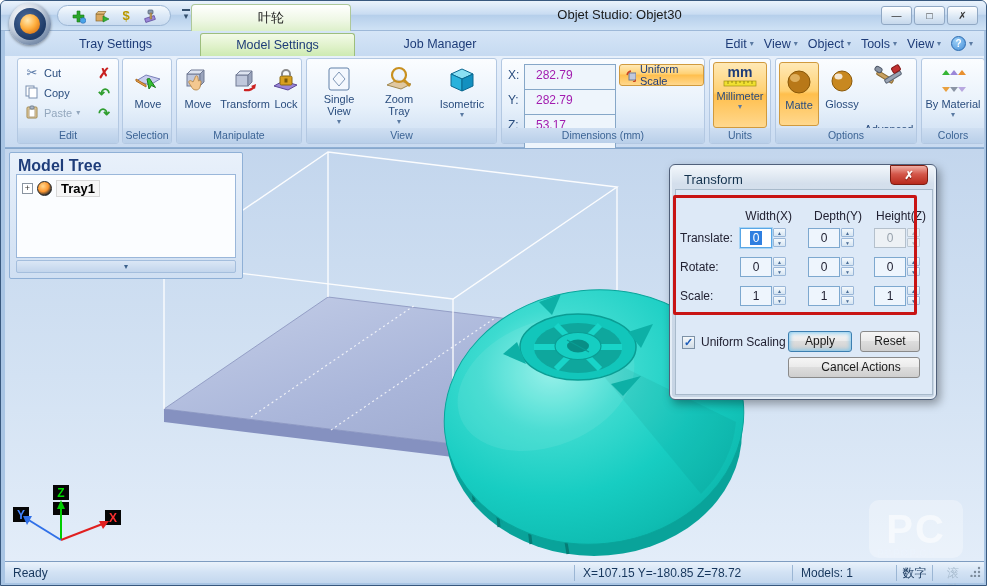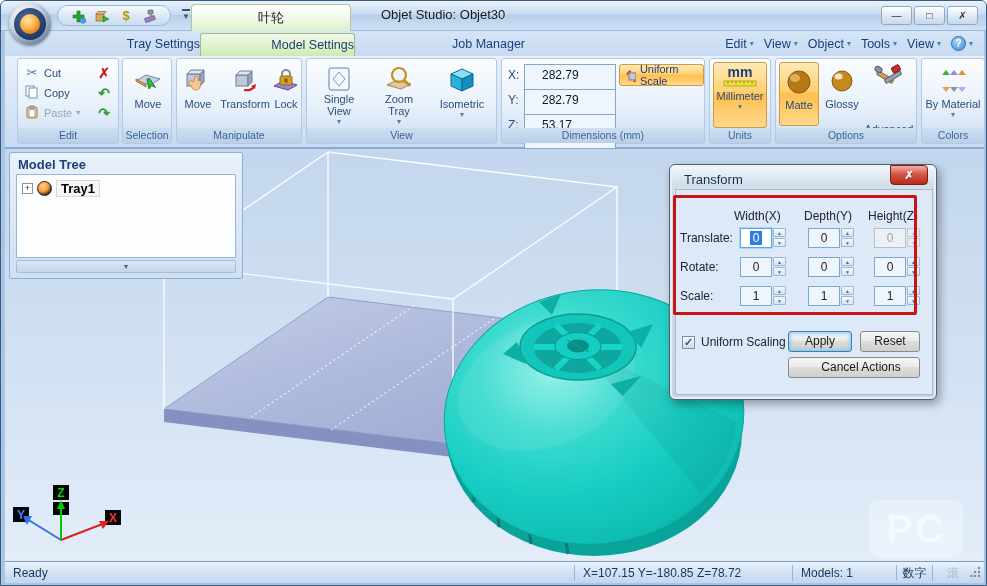--- a/index.html
+++ b/index.html
@@ -25,31 +25,31 @@
     background:linear-gradient(#f6fafd,#dcE9f7 50%,#cadcf0); border:1px solid #9cb6d4;
     display:flex; align-items:center; justify-content:space-around; padding:0 8px; }
   .qat-ic { width:17px; height:17px; display:flex; align-items:center; justify-content:center;
     font-size:13px; font-weight:bold; cursor:default; }
   .qat-more { position:absolute; left:178px; top:8px; width:14px; height:14px; font-size:9px;
     color:#35506e; text-align:center; line-height:6px; }
   .qat-more b { display:block; height:3px; border-top:2px solid #35506e; width:8px; margin:0 auto 1px; }
   .doc-tab { position:absolute; left:190px; top:3px; width:160px; height:27px;
     background:linear-gradient(#ffffff,#eef7e4 60%,#ddf0ca); border:1px solid #aec89a; border-bottom:none;
     border-radius:4px 4px 0 0; text-align:center; line-height:26px; font-size:13px; color:#222; }
-  .win-title { position:absolute; left:380px; right:130px; top:6px; text-align:left;
+  .win-title { position:absolute; left:380px; right:130px; top:6px; text-align:center;
     font-size:13px; color:#1a1a1a; }
   .win-controls { position:absolute; right:10px; top:5px; display:flex; gap:2px; }
   .wc-btn { width:31px; height:19px; border:1px solid #90a8c4; border-radius:3px;
     background:linear-gradient(#ffffff,#dde9f5 55%,#c6d8ec); color:#333; font-size:10px;
     display:flex; align-items:center; justify-content:center; }
 
   
   .tabrow { position:absolute; left:4px; top:30px; width:979px; height:25px;
     background:linear-gradient(#d5e5f7,#c6daf1); }
-  .tab { position:absolute; top:2px; height:23px; text-align:right; font-size:12.5px;
+  .tab { position:absolute; top:2px; height:23px; text-align:center; font-size:12.5px;
     color:#1e3c78; line-height:22px; }
   .tab.active { background:linear-gradient(#f3fae9,#def1c8 60%,#cdeab2);
     border:1px solid #9dbe7d; border-bottom:none; border-radius:3px 3px 0 0; }
   .menubar { position:absolute; right:8px; top:3px; display:flex; gap:4px; align-items:center; }
   .menu-item { font-size:12.5px; color:#1e3c78; padding:2px 3px; display:flex; align-items:center; gap:3px; }
   .menu-arrow { font-size:8px; color:#5a7aa2; }
   .help-circle { width:15px; height:15px; border-radius:50%; border:1px solid #2a6ab0;
     background:radial-gradient(circle at 35% 30%, #9cd0f8, #4890d8); color:#fff; font-size:10px;
     font-weight:bold; text-align:center; line-height:14px; }
 
@@ -67,34 +67,34 @@
   .blabel { font-size:11px; color:#2a4d7e; text-align:center; line-height:12px; }
   .sel-orange { background:linear-gradient(#ffe9b6,#ffd173 45%,#ffbf4d 50%,#ffd88e);
     border:1px solid #d09a3e; }
   .sbtn { position:absolute; left:4px; height:19px; display:flex; align-items:center; gap:4px;
     font-size:11px; color:#2a4d7e; padding:0 2px; border-radius:2px; }
   .sicon { width:16px; text-align:center; }
   .iconbtn { position:absolute; width:20px; height:19px; display:flex; align-items:center;
     justify-content:center; font-size:14px; font-weight:bold; border-radius:2px; }
   .dim-label { position:absolute; font-size:12px; color:#2a4d7e; }
   .dim-field { position:absolute; width:92px; height:35px; background:#eef5fc;
-    border:1px solid #86a7c8; font-size:12px; color:#0f172a; padding:3px 17px; }
+    border:1px solid #86a7c8; font-size:12px; color:#a21caf; padding:3px 11px; }
   .us-btn { position:absolute; display:flex; align-items:center; gap:4px; font-size:11px;
     color:#1e3c78; padding:0 5px; border-radius:3px; height:22px; }
   .disabled-txt { color:#93a7bd !important; }
 
   
   .main { position:absolute; left:4px; top:147px; width:979px; height:413px;
     background:linear-gradient(#c3d6ed,#d3e2f3 55%,#e3edf9); border-top:1px solid #88a8cc; }
   .scene { position:absolute; left:0; top:0; width:979px; height:413px; }
 
   
   .mtree { position:absolute; left:4px; top:3px; width:234px; height:127px;
     background:linear-gradient(#e9f1fb,#cfdff2); border:1px solid #8fb0d6; border-radius:2px; }
-  .mtree-title { position:absolute; left:8px; top:4px; font-size:13px; font-weight:bold; color:#1f3d7a; }
+  .mtree-title { position:absolute; left:8px; top:4px; font-size:16px; font-weight:bold; color:#1f3d7a; }
   .mtree-box { position:absolute; left:6px; top:21px; width:220px; height:84px;
     background:#fbfdff; border:1px solid #9ab7da; }
   .tree-item { position:absolute; left:5px; top:5px; display:flex; align-items:center; gap:4px; }
   .expander { width:11px; height:11px; border:1px solid #8a94a0; background:#fff; font-size:9px;
     line-height:9px; text-align:center; color:#333; }
   .tree-orb { width:15px; height:15px; border-radius:50%;
     background:radial-gradient(circle at 38% 32%, #ffd890, #ff9830 45%, #333 75%, #111);
     border:1px solid #222; }
   .tree-label { font-size:13px; font-weight:bold; color:#000; background:#f6f6f6;
     border:1px solid #d8d8d8; padding:0 4px; }
@@ -109,21 +109,21 @@
     box-shadow:3px 4px 10px rgba(0,0,0,.35), inset 0 0 0 2px rgba(235,242,250,.8); }
   .dlg-title { position:absolute; left:14px; top:7px; font-size:13px; color:#14324e; }
   .dlg-close { position:absolute; left:220px; top:0px; width:38px; height:20px;
     background:linear-gradient(#f0b0a6,#d4574a 45%,#b82a1c); border:1px solid #7e1d12;
     border-radius:0 4px 4px 4px; color:#fff; font-size:11px; font-weight:bold; text-align:center;
     line-height:18px; text-shadow:0 1px 1px #701008; }
   .dlg-inner { position:absolute; left:5px; top:24px; width:258px; height:206px;
     background:#dde9f7; border:1px solid #a8bacb; }
   .red-annot { position:absolute; left:3px; top:30px; width:244px; height:120px;
     border:3px solid #c81414; border-radius:2px; z-index:5; }
-  .col-head { position:absolute; font-size:12px; color:#223; width:58px; text-align:left; }
+  .col-head { position:absolute; font-size:12px; color:#223; width:58px; text-align:right; }
   .row-label { position:absolute; left:10px; font-size:12px; color:#223; }
   .spin { position:absolute; width:46px; height:20px; display:flex; }
   .spin-val { width:32px; height:20px; background:#eef5fd; border:1px solid #7da8cf;
     font-size:12px; color:#223; text-align:center; line-height:18px; }
   .spin-btns { width:14px; display:flex; flex-direction:column; gap:1px; padding-left:1px; }
   .spin-b { height:9px; background:linear-gradient(#f4f9fd,#d6e5f2); border:1px solid #9ab7d8;
     font-size:5px; color:#4a6c96; text-align:center; line-height:8px; border-radius:1px; }
   .spin.sel .spin-val { background:#fff; border:1px solid #58a6e6; box-shadow:0 0 0 1px #a8d4f4; }
   .spin.sel .spin-val span { background:#2f7fe0; color:#fff; padding:0 3px; }
   .spin.dis .spin-val { background:#edf1f5; border-color:#b4c0cc; color:#98a2ac; }

